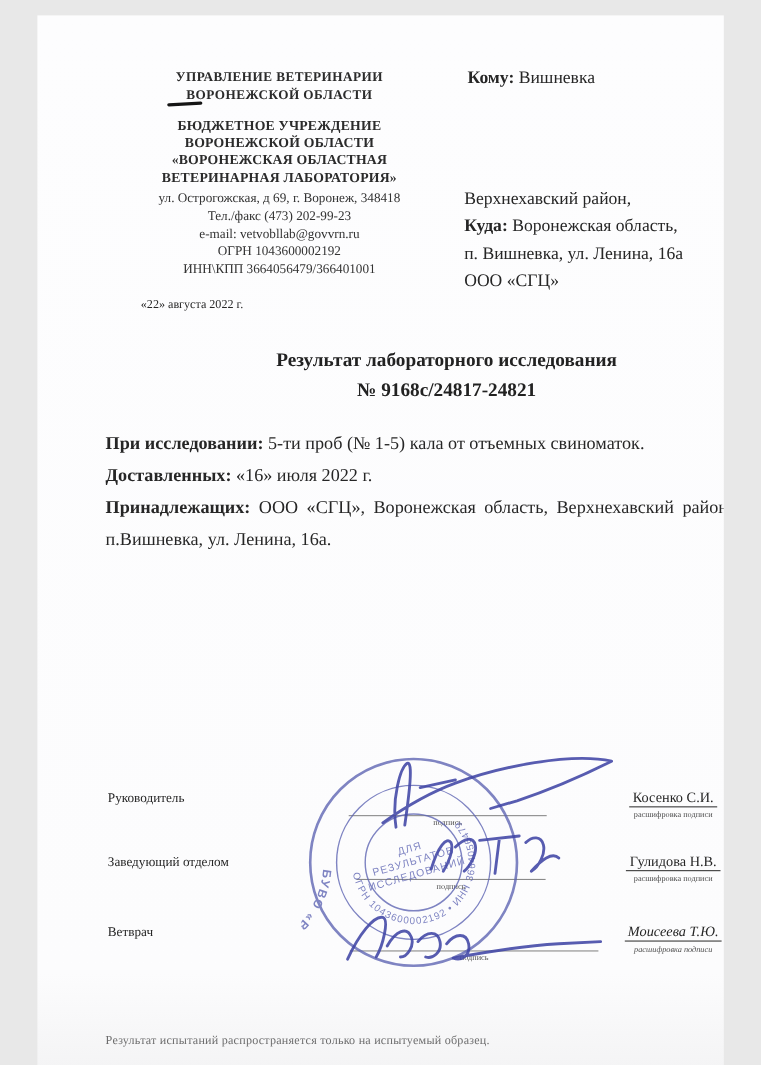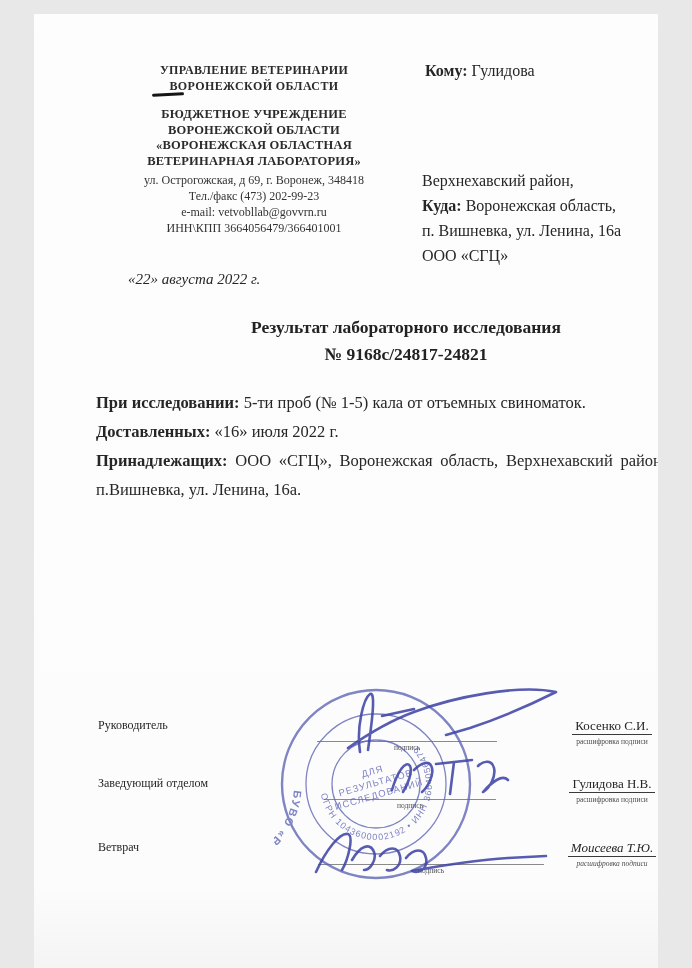--- a/index.html
+++ b/index.html
@@ -17,21 +17,21 @@
   .letterhead{position:absolute;left:36px;top:48px;width:368px;text-align:center;color:#2b2b2b;}
   .lh-authority{font-weight:bold;font-size:12px;line-height:16px;letter-spacing:.4px;}
   .lh-org{font-weight:bold;font-size:12.5px;line-height:15.5px;margin-top:13px;letter-spacing:.2px;}
   .lh-addr{font-size:12px;line-height:16px;margin-top:3px;color:#333;}
   .pen-mark{position:absolute;left:82px;top:31px;width:32px;height:3px;background:#151515;transform:rotate(-3deg);border-radius:2px;}
   
   .to-block{position:absolute;left:391px;top:48px;font-size:16px;}
   .where-block{position:absolute;left:388px;top:154px;width:285px;font-size:16px;line-height:25px;}
   .b{font-weight:bold;}
   
-  .date-line{position:absolute;left:94px;top:257px;font-size:15px;font-style:italic;}
+  .date-line{position:absolute;left:94px;top:257px;font-size:11px;}
   .doc-title{position:absolute;left:52px;top:300px;width:640px;text-align:center;font-weight:bold;font-size:17.5px;line-height:27px;color:#222;}
   
   .body-text{position:absolute;left:62px;top:374px;width:570px;font-size:16.5px;line-height:29px;text-align:justify;}
   .body-text p{margin:0;}
   .par-result{margin-top:28px !important;}
   
   .role{position:absolute;left:64px;font-size:12px;white-space:nowrap;}
   .role1{top:704px;} .role2{top:762px;} .role3{top:826px;}
   .sig-line{position:absolute;border-top:1px solid #8a8a8a;text-align:center;}
   .sig-line .cap{font-size:7.5px;color:#4c4c4c;line-height:9px;margin-top:1px;font-family:"Liberation Serif",serif;}
@@ -62,27 +62,28 @@
     <div class="lh-org">
       <div>БЮДЖЕТНОЕ УЧРЕЖДЕНИЕ</div>
       <div>ВОРОНЕЖСКОЙ ОБЛАСТИ</div>
       <div>«ВОРОНЕЖСКАЯ ОБЛАСТНАЯ</div>
       <div>ВЕТЕРИНАРНАЯ ЛАБОРАТОРИЯ»</div>
     </div>
     <div class="lh-addr">
       <div>ул. Острогожская, д 69, г. Воронеж, 348418</div>
       <div>Тел./факс  (473) 202-99-23</div>
       <div>e-mail: vetvobllab@govvrn.ru</div>
+      <div>ОГРН 1043600002192</div>
       <div>ИНН\КПП 3664056479/366401001</div>
     </div>
   </div>
 
   <div class="to-block">
     <span class="b">Кому:</span>
-    <span>Гулидова</span>
+    <span>Вишневка</span>
   </div>
   <div class="where-block">
     <div>Верхнехавский район,</div>
     <div><span class="b">Куда:</span> <span>Воронежская область,</span></div>
     <div>п. Вишневка, ул. Ленина, 16а</div>
     <div>ООО «СГЦ»</div>
   </div>
 
   <div class="date-line">«22» августа 2022 г.</div>
 
@@ -157,14 +158,15 @@
            M 150,106 C 158,98 166,96 168,104 C 170,112 163,124 158,128
            M 172,100 L 208,96 M 190,98 L 186,130
            M 214,102 C 220,96 228,96 230,104 C 232,112 226,124 219,128 C 228,118 238,110 244,116"></path>
       <path d="M 52,208 C 62,186 76,168 84,170 C 90,172 84,196 78,206
            M 88,196 C 96,182 106,178 110,188 C 113,196 106,206 100,206
            M 116,192 C 124,182 134,182 136,192 C 138,202 129,208 123,206
            M 142,194 C 150,184 160,184 162,194 C 164,204 156,210 148,207 C 164,204 210,196 244,194 L 282,192"></path>
     </g>
   </svg>
 
+  <div class="footnote">Результат испытаний распространяется только на испытуемый образец.</div>
 
 </div>
 
 </body></html>

